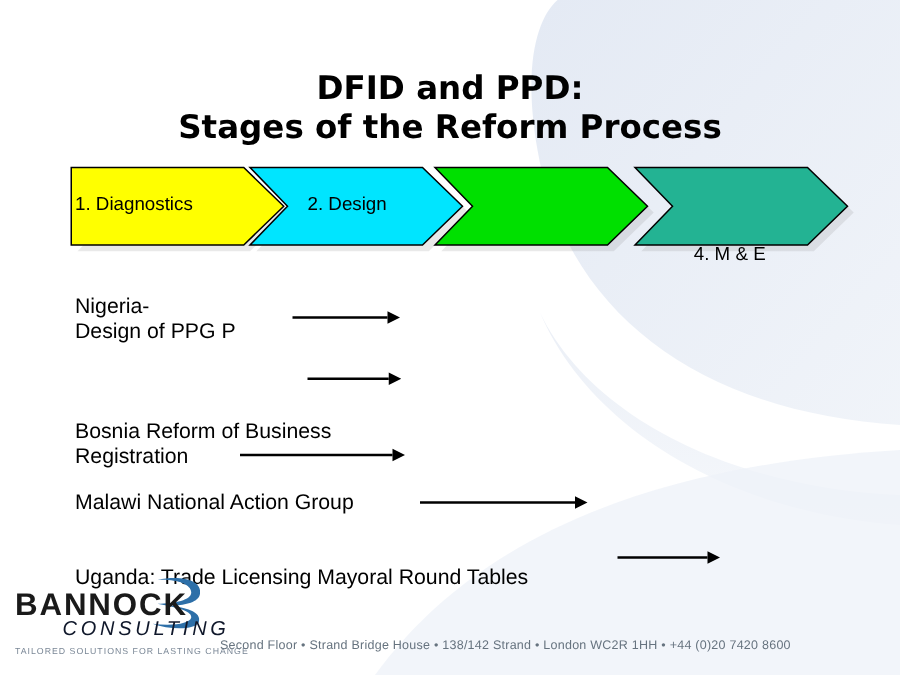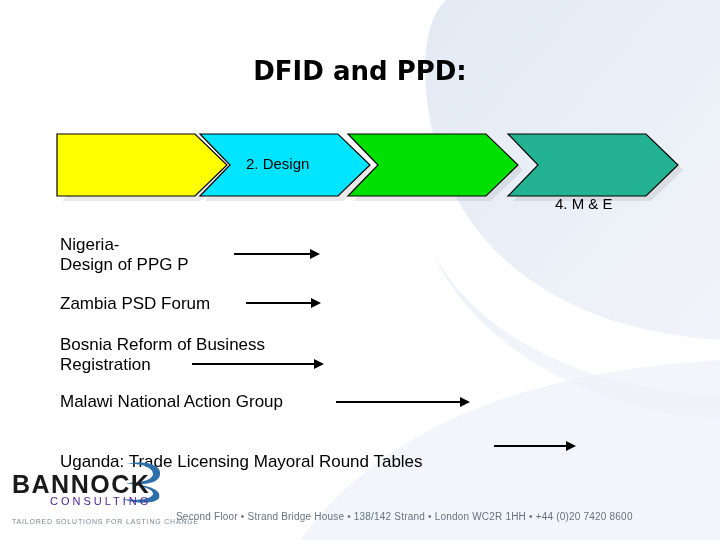--- a/index.html
+++ b/index.html
@@ -95,23 +95,24 @@
     font-weight: bold;
     font-size: 25px;
     letter-spacing: 1.5px;
     color: #1a1a1a;
   }
   #logo .logo-sub {
     position: absolute;
     left: 44px;
     top: 33px;
     font-family: "Liberation Sans", sans-serif;
-    font-size: 11px;
+    font-size: 16px;
     letter-spacing: 3px;
-    color: #4c1d95;
+    color: #0f172a;
+    font-style: italic;
   }
   #logo .logo-tag {
     position: absolute;
     left: 6px;
     top: 56px;
     font-family: "Liberation Sans", sans-serif;
     font-size: 7px;
     letter-spacing: 0.8px;
     color: #7a8796;
     white-space: nowrap;
@@ -151,51 +152,52 @@
         <stop offset="100%" stop-color="#f4f7fb"></stop>
       </linearGradient>
     </defs>
     <path d="M720,0 L720,340 C560,330 452,250 430,120 C418,52 430,14 446,0 Z" fill="url(#swoosh1)" opacity="0.85"></path>
     <path d="M720,210 L720,420 C580,410 470,340 432,250 C470,330 580,390 720,396 Z" fill="url(#swoosh2)" opacity="0.9"></path>
     <path d="M300,540 C380,430 520,372 720,360 L720,540 Z" fill="#eef2f8" opacity="0.75"></path>
   </svg>
 
   <div id="title">
     <span class="tline">DFID and PPD:</span>
+    <span class="tline">Stages of the Reform Process</span>
   </div>
 
   <svg class="chev-band" width="720" height="540" viewBox="0 0 720 540" xmlns="http://www.w3.org/2000/svg">
 
     <g opacity="0.18" fill="#8a8a8a">
       <polygon points="62,139 200,139 232,170 200,201 62,201 92,170"></polygon>
       <polygon points="205,139 343,139 375,170 343,201 205,201 235,170"></polygon>
       <polygon points="353,139 491,139 523,170 491,201 353,201 383,170"></polygon>
       <polygon points="513,139 651,139 683,170 651,201 513,201 543,170"></polygon>
     </g>
 
     <polygon points="57,134 195,134 227,165 195,196 57,196" fill="#ffff00" stroke="#000000" stroke-width="1.2"></polygon>
 
     <polygon points="200,134 338,134 370,165 338,196 200,196 230,165" fill="#00e5ff" stroke="#000000" stroke-width="1.2"></polygon>
 
     <polygon points="348,134 486,134 518,165 486,196 348,196 378,165" fill="#00e000" stroke="#000000" stroke-width="1.2"></polygon>
 
     <polygon points="508,134 646,134 678,165 646,196 508,196 538,165" fill="#23b393" stroke="#000000" stroke-width="1.2"></polygon>
   </svg>
 
+  <div class="chev-label" style="left:60px;  top:155px;">1. Diagnostics</div>
   <div class="chev-label" style="left:246px; top:155px;">2. Design</div>
   <div class="chev-label" style="left:555px; top:155px;margin-top:40px;">4. M &amp; E</div>
 
   <div class="row-label" style="left:60px; top:235px;">Nigeria-
 Design of PPG P</div>
   <svg class="arrow-svg" style="left:230px; top:245px;" width="95" height="18" viewBox="0 0 95 18" xmlns="http://www.w3.org/2000/svg">
     <line x1="4" y1="9" x2="80" y2="9" stroke="#000" stroke-width="2"></line>
     <polygon points="80,4 90,9 80,14" fill="#000"></polygon>
   </svg>
 
-  <div class="row-label" style="left:60px; top:294px;">Zambia PSD Forum</div>
   <svg class="arrow-svg" style="left:242px; top:294px;" width="84" height="18" viewBox="0 0 84 18" xmlns="http://www.w3.org/2000/svg">
     <line x1="4" y1="9" x2="69" y2="9" stroke="#000" stroke-width="2"></line>
     <polygon points="69,4 79,9 69,14" fill="#000"></polygon>
   </svg>
 
   <div class="row-label" style="left:60px; top:335px;">Bosnia Reform of Business
 Registration</div>
   <svg class="arrow-svg" style="left:188px; top:355px;" width="140" height="18" viewBox="0 0 140 18" xmlns="http://www.w3.org/2000/svg">
     <line x1="4" y1="9" x2="126" y2="9" stroke="#000" stroke-width="2"></line>
     <polygon points="126,4 136,9 126,14" fill="#000"></polygon>

